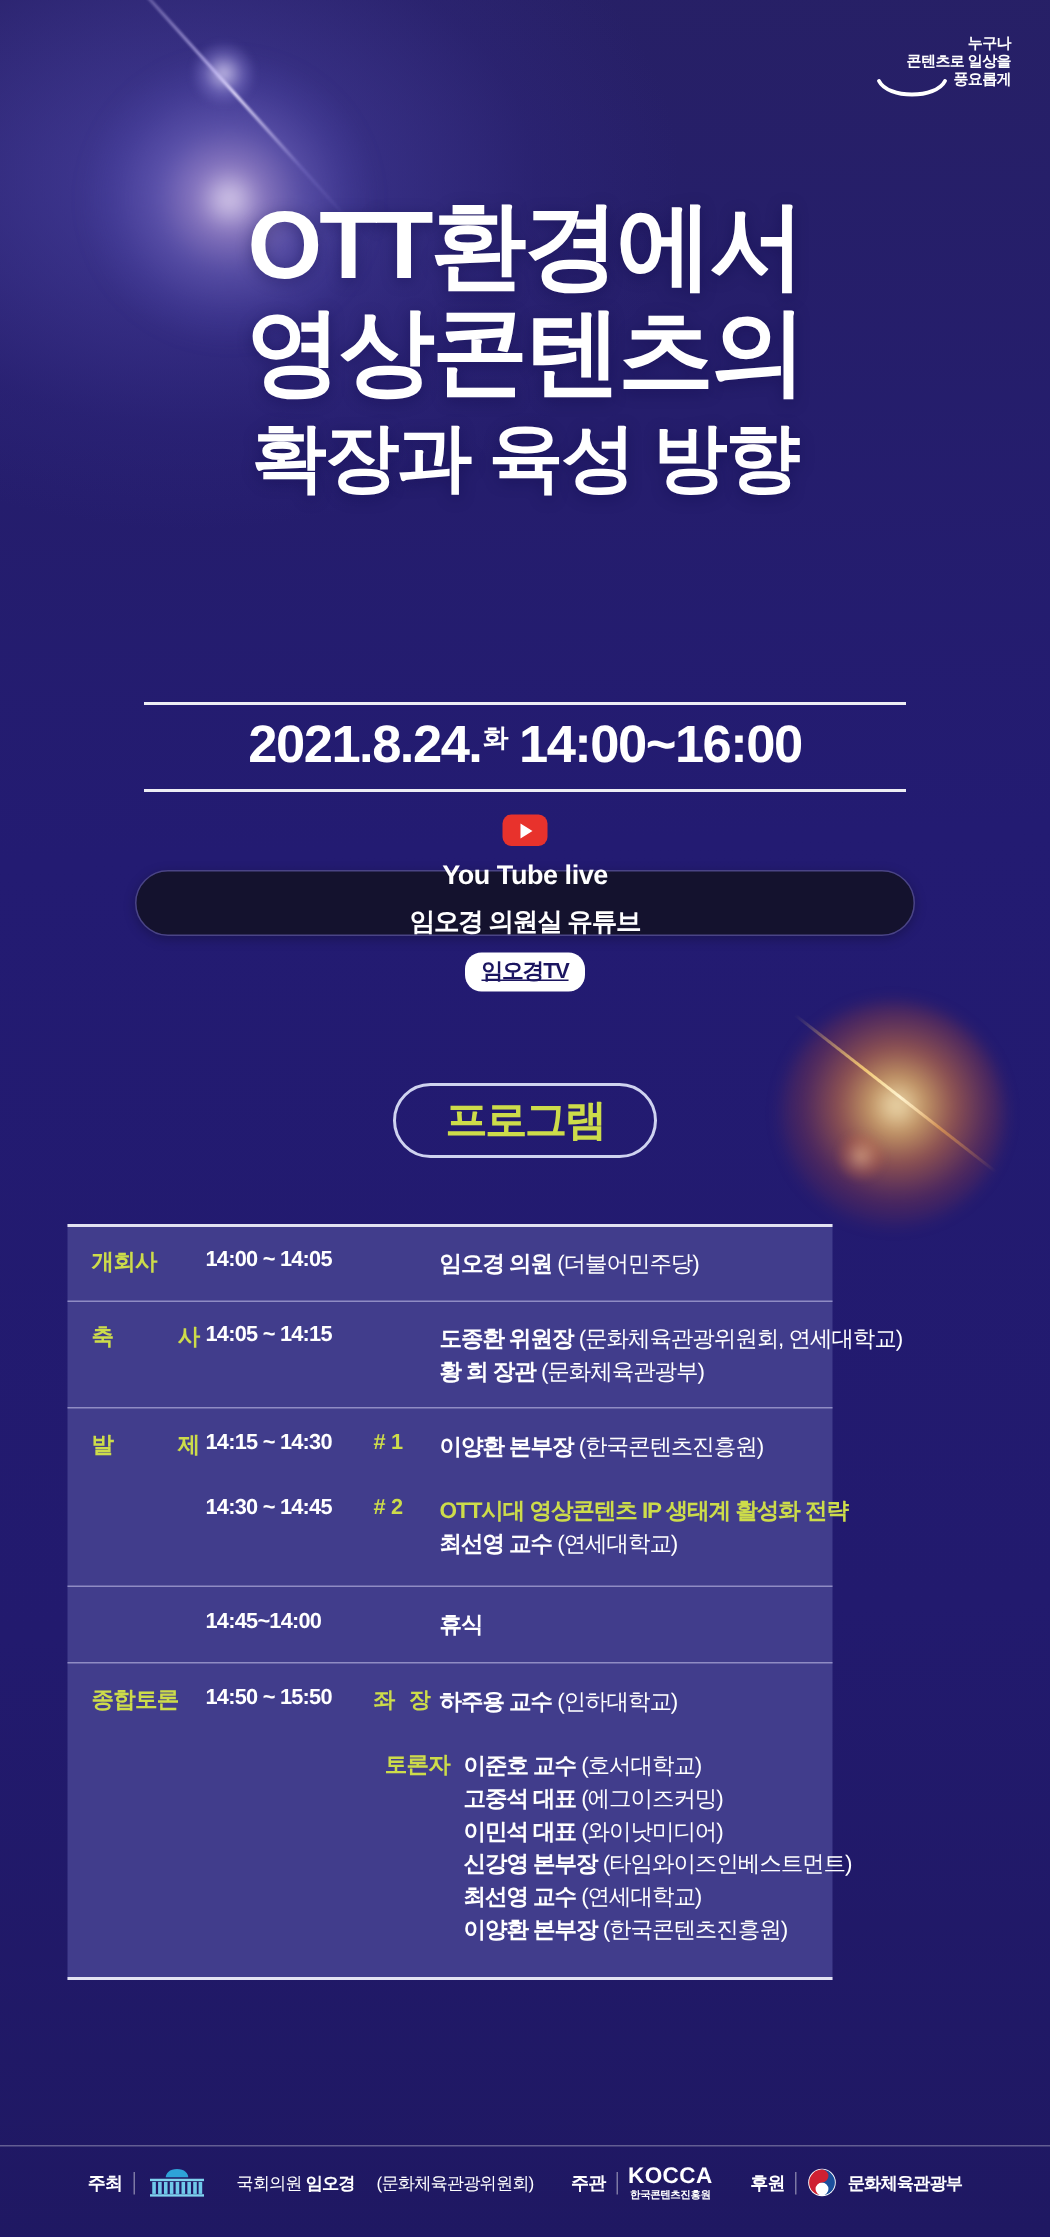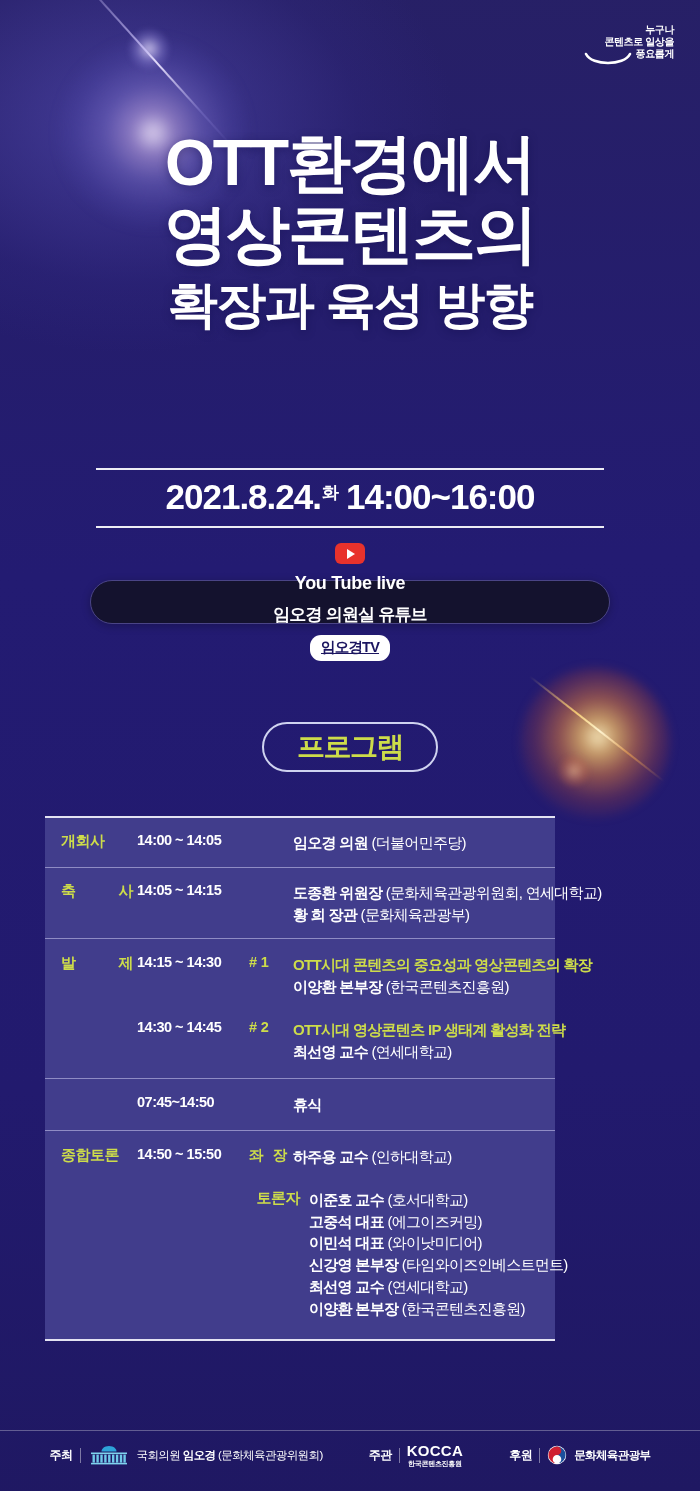--- a/index.html
+++ b/index.html
@@ -313,21 +313,21 @@
     background: rgba(255,255,255,0.30);
     z-index: 4;
   }
   .footer {
     position: absolute;
     left: 0; top: 1443px;
     width: 700px;
     display: flex;
     align-items: center;
     justify-content: center;
-    gap: 46px;
+    gap: 25px;
     z-index: 5;
   }
   .foot-group {
     display: flex;
     align-items: center;
     gap: 7px;
   }
   .foot-key {
     color: #ffffff;
     font-size: 12px;
@@ -338,21 +338,21 @@
     width: 1px; height: 15px;
     background: rgba(255,255,255,0.42);
   }
   .foot-name {
     color: #ffffff;
     font-size: 11.5px;
     font-weight: 700;
     letter-spacing: -0.6px;
     white-space: nowrap;
   }
-  .foot-name .light { font-weight: 400; }
+  .foot-name .light { font-weight: 400; margin-left: 12px; }
   .kocca-mark {
     line-height: 1;
     text-align: center;
   }
   .kocca-mark .k1 {
     display: block;
     color: #ffffff;
     font-size: 15px;
     font-weight: 800;
     letter-spacing: 0.3px;
@@ -446,21 +446,20 @@
     </div>
 
     <div class="prog-row no-rule" style="padding-top:14px;padding-bottom:6px;">
       <div class="col-label spaced">
         <span>발</span>
         <span>제</span>
       </div>
       <div class="col-time">14:15 ~ 14:30</div>
       <div class="col-num"># 1</div>
       <div class="col-body">
-        <div class="body-line accent">OTT시대 콘텐츠의 중요성과 영상콘텐츠의 확장</div>
         <div class="body-line">
           <span>이양환 본부장</span>
           <span class="org">(한국콘텐츠진흥원)</span>
         </div>
       </div>
     </div>
 
     <div class="prog-row" style="padding-top:14px;padding-bottom:16px;">
       <div class="col-label"></div>
       <div class="col-time">14:30 ~ 14:45</div>
@@ -469,21 +468,21 @@
         <div class="body-line accent">OTT시대 영상콘텐츠 IP 생태계 활성화 전략</div>
         <div class="body-line">
           <span>최선영 교수</span>
           <span class="org">(연세대학교)</span>
         </div>
       </div>
     </div>
 
     <div class="prog-row" style="padding-top:14px;padding-bottom:14px;">
       <div class="col-label"></div>
-      <div class="col-time">07:45~14:50</div>
+      <div class="col-time">14:45~14:00</div>
       <div class="col-num"></div>
       <div class="col-body">
         <div class="body-line">휴식</div>
       </div>
     </div>
 
     <div class="prog-row no-rule" style="padding-top:14px;padding-bottom:4px;">
       <div class="col-label">종합토론</div>
       <div class="col-time">14:50 ~ 15:50</div>
       <div class="col-num" style="display:flex;justify-content:space-between;padding-right:6px;">

